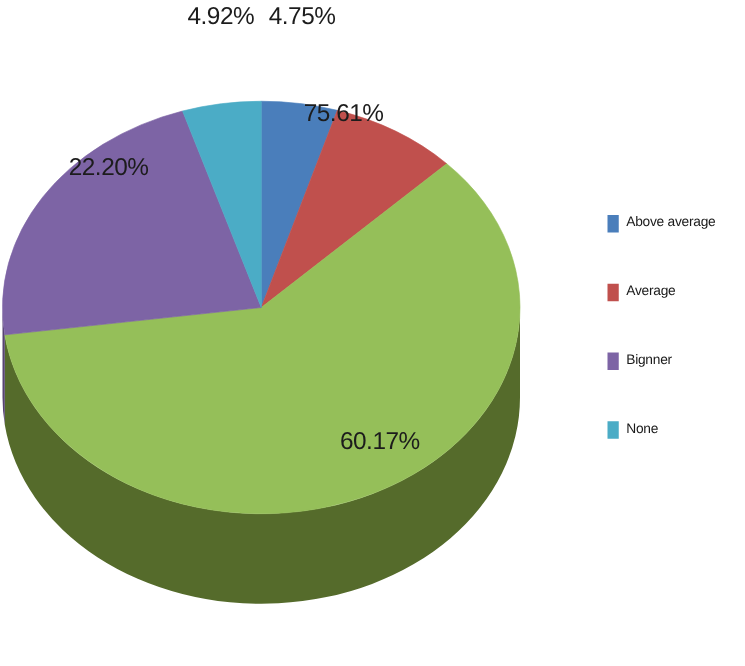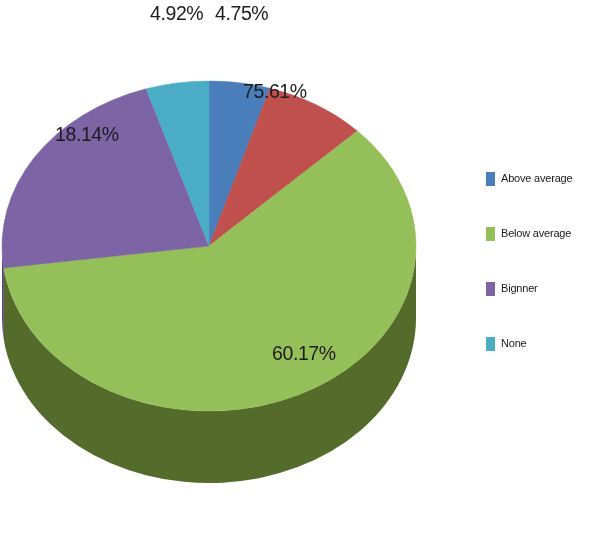--- a/index.html
+++ b/index.html
@@ -102,32 +102,32 @@
           <path d="M 209 246 L 269.860443052645 88.29270478743672 A 207 165 0 0 1 357.3688096256478 130.94179130471974 Z" fill="#c0504d" stroke="#c0504d" stroke-width="0.5"></path>
           <path d="M 209 246 L 357.3688096256478 130.94179130471974 A 207 165 0 1 1 3.8290242774019987 267.8857803868543 Z" fill="#95bf59" stroke="#95bf59" stroke-width="0.5"></path>
           <path d="M 209 246 L 3.8290242774019987 267.8857803868543 A 207 165 0 0 1 146.0299512423475 88.81981410319057 Z" fill="#7d64a5" stroke="#7d64a5" stroke-width="0.5"></path>
           <path d="M 209 246 L 146.0299512423475 88.81981410319057 A 207 165 0 0 1 208.99999999999997 81 Z" fill="#4bacc6" stroke="#4bacc6" stroke-width="0.5"></path>
         </g>
     </svg>
 
     <div class="slice-label label-none">4.92%</div>
     <div class="slice-label label-above">4.75%</div>
     <div class="slice-label label-average">75.61%</div>
-    <div class="slice-label label-beginner">18.14%</div>
+    <div class="slice-label label-beginner">22.20%</div>
     <div class="slice-label label-below">60.17%</div>
   </div>
 
   <div id="legend">
       <div class="legend-item">
         <span class="legend-swatch" style="background: rgb(74, 126, 187);"></span>
         <span class="legend-text">Above average</span>
       </div>
       <div class="legend-item">
-        <span class="legend-swatch" style="background: rgb(149, 191, 89);"></span>
-        <span class="legend-text">Below average</span>
+        <span class="legend-swatch" style="background: rgb(192, 80, 77);"></span>
+        <span class="legend-text">Average</span>
       </div>
       <div class="legend-item">
         <span class="legend-swatch" style="background: rgb(125, 100, 165);"></span>
         <span class="legend-text">Bignner</span>
       </div>
       <div class="legend-item">
         <span class="legend-swatch" style="background: rgb(75, 172, 198);"></span>
         <span class="legend-text">None</span>
       </div>
     </div>

